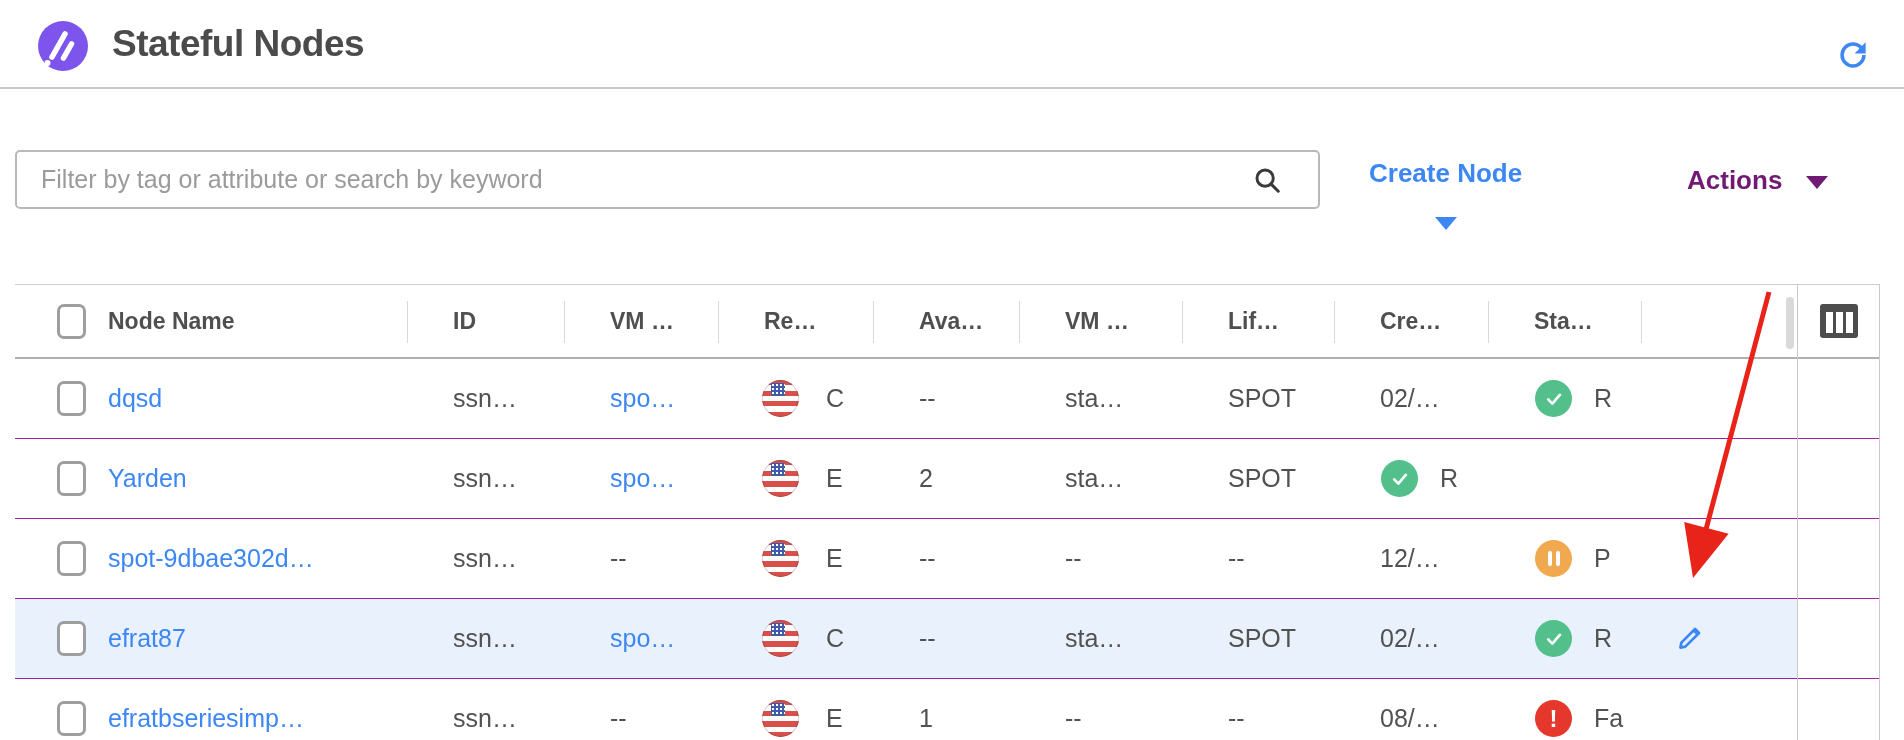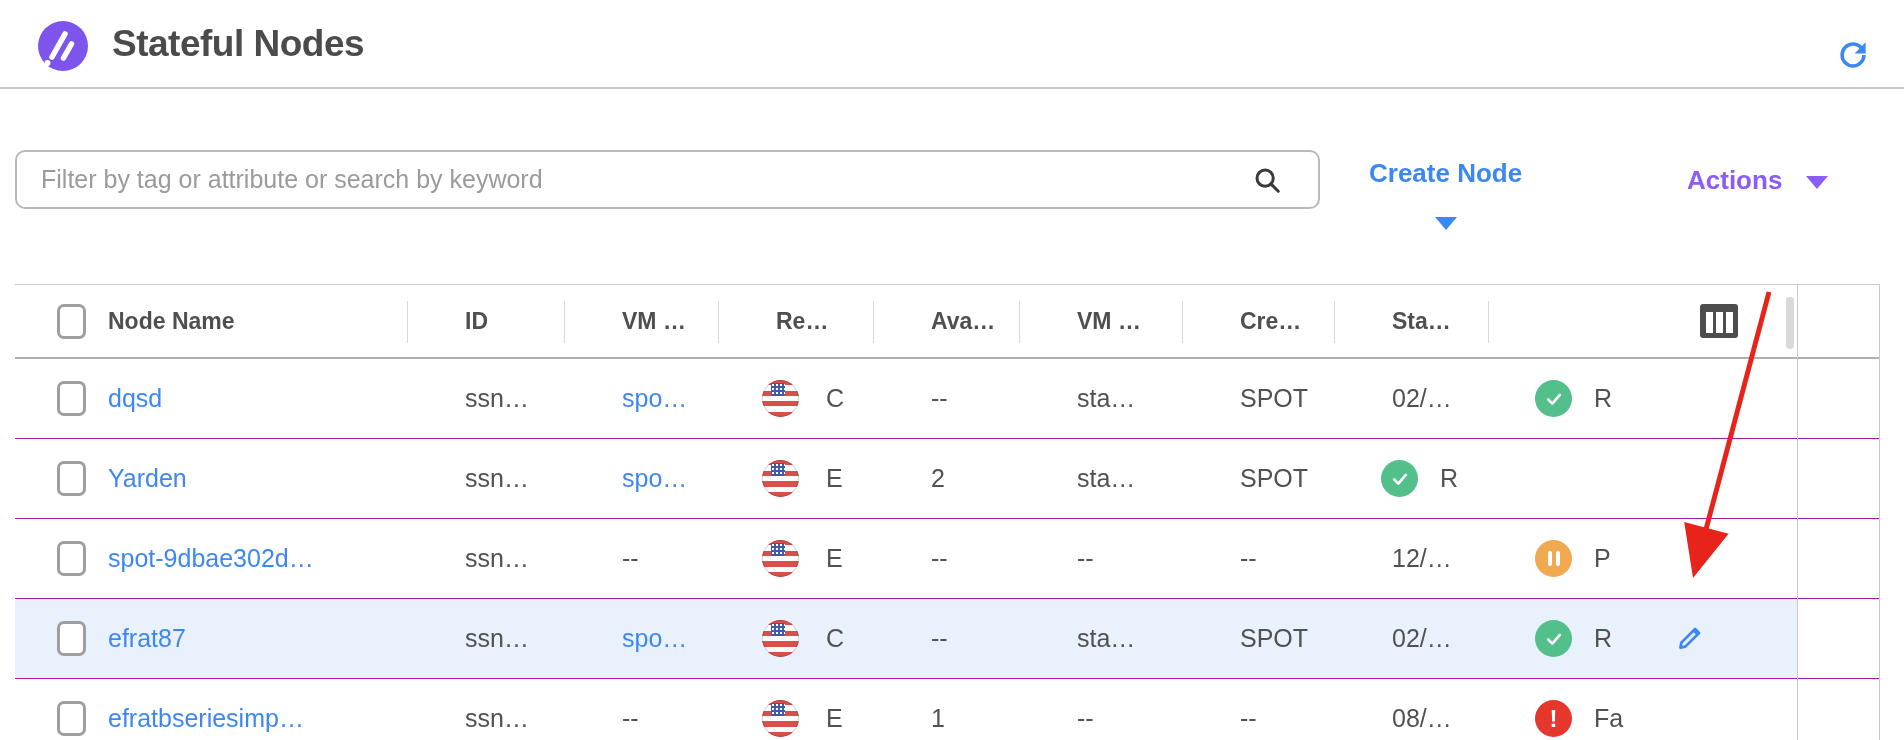--- a/index.html
+++ b/index.html
@@ -11,51 +11,51 @@
   .app-header { position:absolute; left:0; top:0; width:1904px; height:89px;
     border-bottom:2px solid #c9c9c9; background:#fff; }
   .logo { position:absolute; left:38px; top:21px; width:50px; height:50px; }
   .page-title { position:absolute; left:112px; top:23px; font-size:37px; font-weight:bold;
     color:#4b4b4b; letter-spacing:-0.5px; }
   .refresh-btn { position:absolute; left:1834px; top:36px; width:38px; height:38px;
     cursor:pointer; background:none; border:none; }
 
   
   .filter-wrap { position:absolute; left:15px; top:150px; width:1305px; height:59px; }
-  .filter-input { width:100%; height:100%; border:2px solid #b9b9b9; border-radius:10px;
+  .filter-input { width:100%; height:100%; border:2px solid #b9b9b9; border-radius:5px;
     font-family:"Liberation Sans", sans-serif; font-size:25px; color:#4b4b4b; padding:0 70px 0 24px; outline:none; }
   .filter-input::placeholder { color:#9b9b9b; }
   .search-icon { position:absolute; right:38px; top:15px; width:30px; height:30px; cursor:pointer; }
 
   .text-btn { position:absolute; top:158px; height:44px; display:flex; align-items:center;
     gap:24px; background:none; border:none; cursor:pointer;
     font-family:"Liberation Sans", sans-serif; font-size:26px; font-weight:bold; }
   .btn-create { left:1369px; color:#3d87f5;flex-direction:column; }
-  .btn-actions { left:1687px; color:#8b5cf6; }
+  .btn-actions { left:1687px; color:#701a75; }
   .caret { width:0; height:0; border-left:11px solid transparent; border-right:11px solid transparent;
     border-top:13px solid currentColor; margin-top:4px; }
 
   
   .table { position:absolute; left:15px; top:284px; width:1865px; height:456px;
     border-top:1px solid #cfcfcf; border-right:1px solid #c9c9c9; overflow:hidden; background:#fff; }
   .vline-last { position:absolute; left:1782px; top:0; bottom:0; width:1px; background:#c9c9c9; z-index:3; }
   .scroll-thumb { position:absolute; left:1771px; top:12px; width:8px; height:52px;
     background:#d9d9d9; border-radius:4px; z-index:3; }
 
   .tr { display:grid; grid-template-columns:85px 307px 157px 154px 155px 146px 163px 152px 154px 153px 156px 83px;
     align-items:center;text-align:center; }
   .tr.head { height:74px; border-bottom:2px solid #b0b0b0; }
   .tr.body { height:80px; border-bottom:1px solid #a21caf; background:#fff; }
   .tr.body.highlight .td { background:#e9f2fc; }
   .tr.body.highlight .td.col-last { background:#fff; }
 
   .td, .th { height:100%; display:flex; align-items:center; white-space:nowrap; overflow:hidden; position:relative; }
   .th { font-size:23px; font-weight:bold; color:#4f4f4f; cursor:pointer; }
   .td { font-size:25px; color:#515151; }
-  .pad { padding-left:58px; }
+  .pad { padding-left:46px; }
   .th.sep::before { content:""; position:absolute; left:0; top:16px; height:42px; width:1px; background:#d9d9d9; }
   .col-name { padding-left:8px; }
   .col-check { justify-content:flex-start; padding-left:42px; }
 
   .checkbox { width:29px; height:35px; border:3px solid #9e9e9e; border-radius:7px;
     background:#fff; display:inline-block; cursor:pointer; }
 
   a.link { color:#3d87f5; text-decoration:none; cursor:pointer; }
 
   .flag { width:37px; height:37px; border-radius:50%; overflow:hidden; position:relative;
@@ -137,20 +137,21 @@
     <div class="tr head">
       <div class="th col-check">
           <span class="checkbox"></span>
         </div>
       <div class="th col-name">Node Name</div>
       <div class="th pad sep">ID</div>
       <div class="th pad sep">VM …</div>
       <div class="th pad sep">Re…</div>
       <div class="th pad sep">Ava…</div>
       <div class="th pad sep">VM …</div>
+      <div class="th pad sep">Lif…</div>
       <div class="th pad sep">Cre…</div>
       <div class="th pad sep">Sta…</div>
       <div class="th sep"></div>
       <div class="th col-last">
         <button class="colpicker-btn">
           <span>
             <svg viewBox="0 0 40 36" width="40" height="36">
               <rect x="1" y="1" width="38" height="34" rx="3" fill="#4d4d4d"></rect>
               <rect x="7" y="9" width="7" height="21" fill="#fff"></rect>
               <rect x="17" y="9" width="7" height="21" fill="#fff"></rect>

